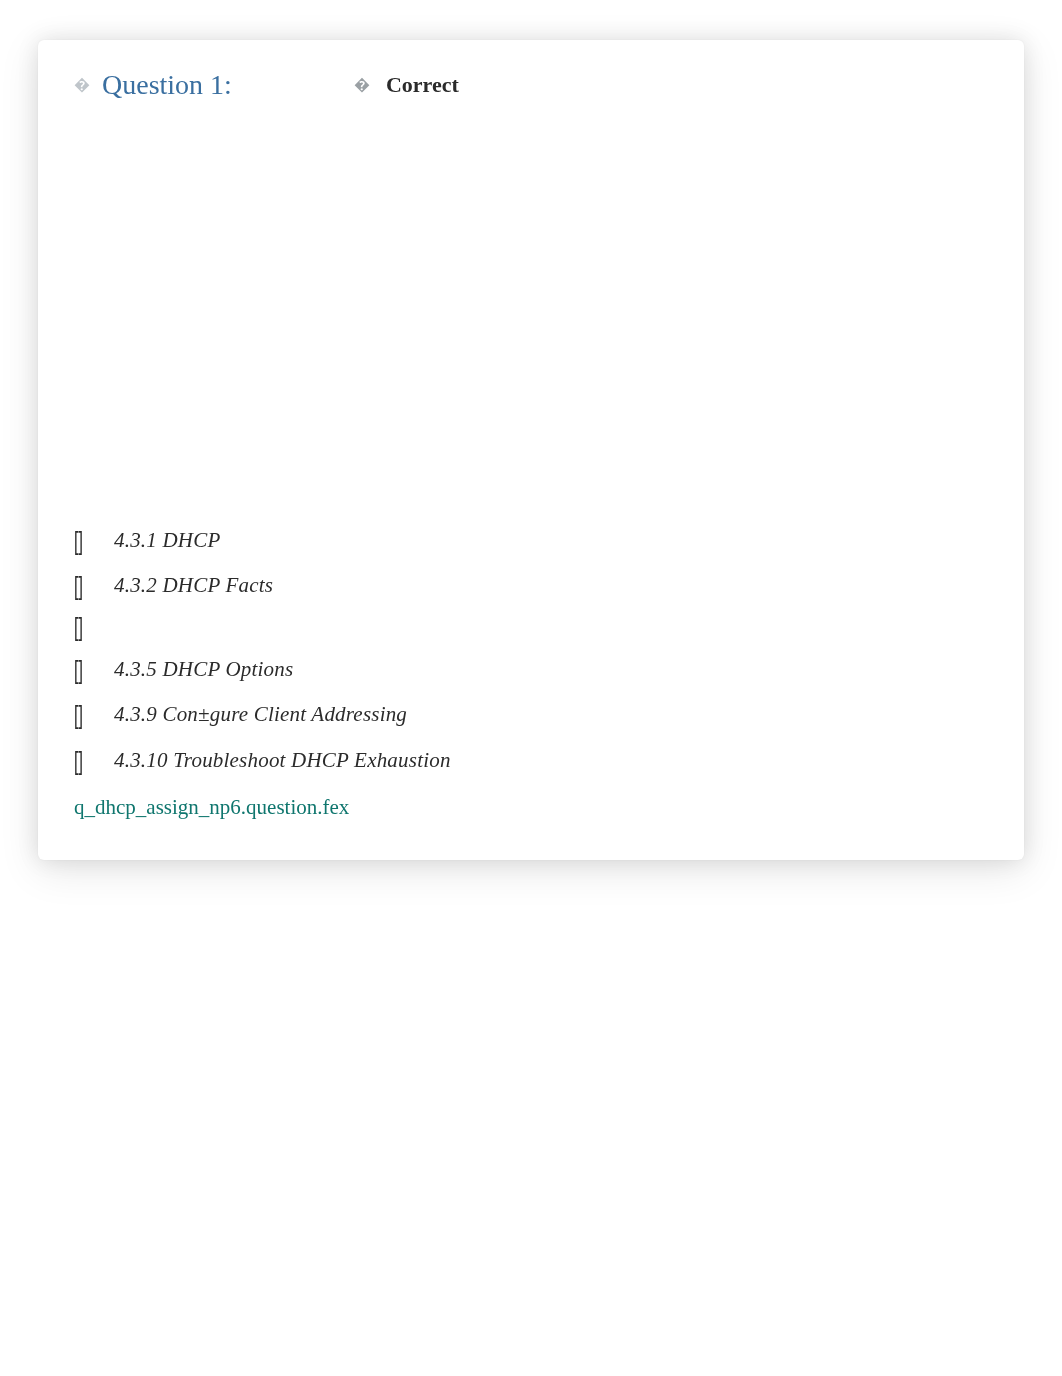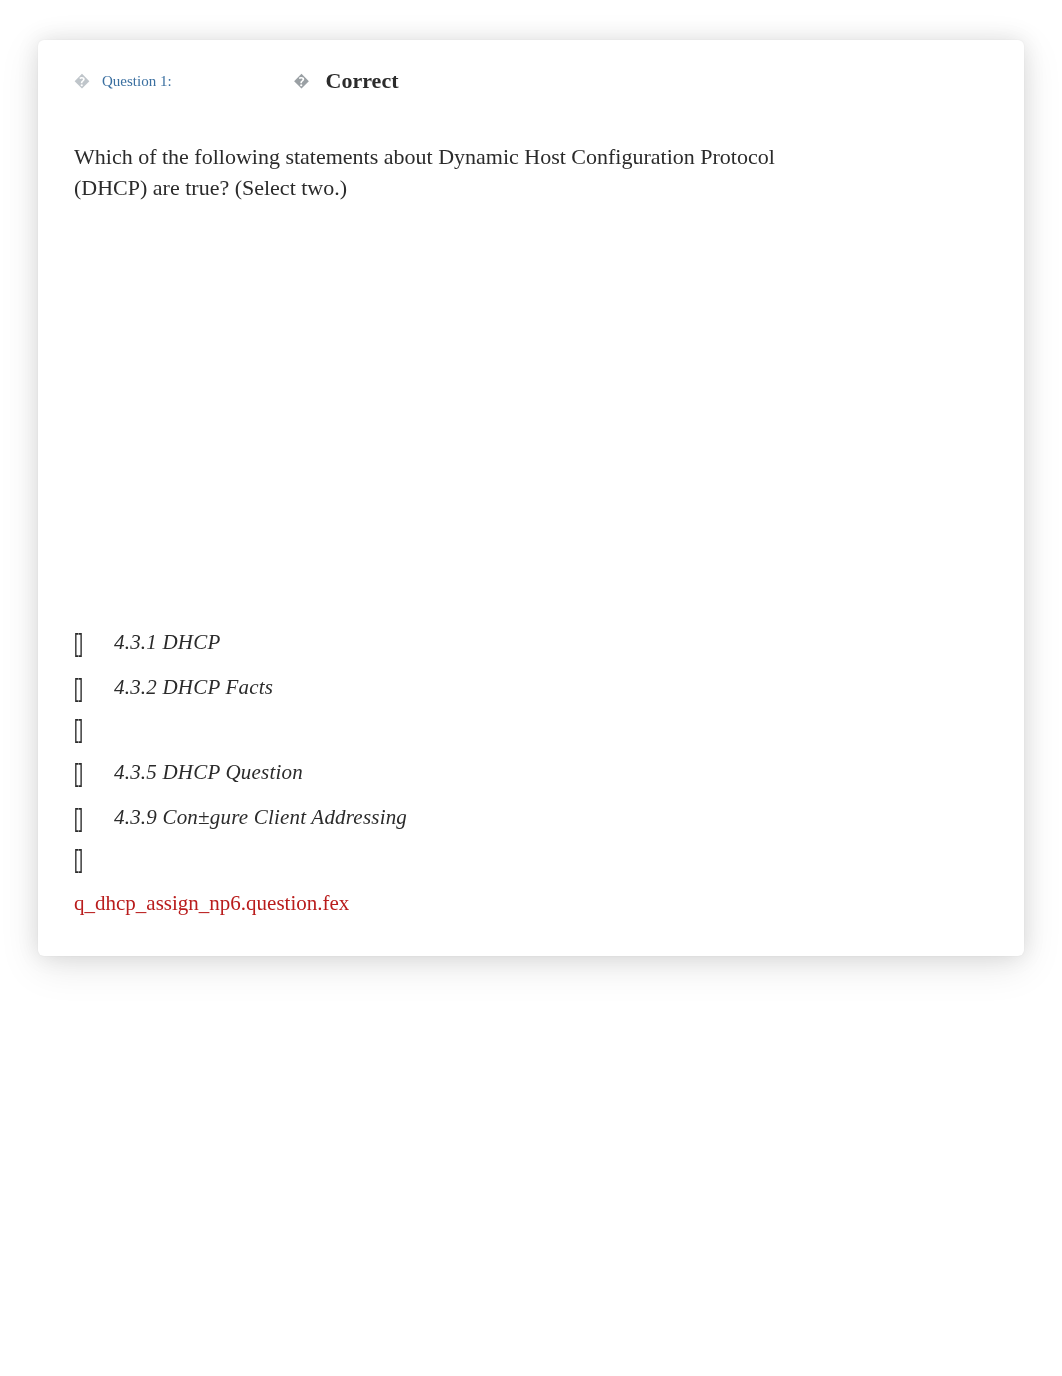--- a/index.html
+++ b/index.html
@@ -30,21 +30,21 @@
     }
     .hdr-icon {
       width: 10px;
       color: #bfc5ca;
       font-family: Arial, sans-serif;
       font-size: 16px;
       line-height: 1;
     }
     .question-number {
       color: #3a6fa0;
-      font-size: 15px;
+      font-size: 28px;
     }
     .status-gap { width: 86px; }
     .status-icon {
       width: 14px;
       color: #9aa0a4;
       font-family: Arial, sans-serif;
       font-size: 16px;
       line-height: 1;
     }
     .status-text {
@@ -89,61 +89,61 @@
       transform: scaleY(1.6);
       display: inline-block;
     }
     .ref-label {
       letter-spacing: 0.2px;
       font-style: italic;
     }
     .source-line {
       margin-top: 22px;
       font-size: 21px;
-      color: #b91c1c;
+      color: #0f766e;
     }
   </style>
 </head>
 <body>
 
 <div class="card">
 
   <div class="header-row">
     <span class="hdr-icon">�</span>
     <span class="question-number">Question 1:</span>
     <span class="status-gap"></span>
     <span class="status-icon">�</span>
     <span class="status-text">Correct</span>
   </div>
 
-  <div class="question-body">Which of the following statements about Dynamic Host Configuration Protocol (DHCP) are true? (Select two.)</div>
 
   <div class="answer-area"></div>
 
 
   <ul class="ref-list">
     <li class="ref-item">
       <span class="ref-bullet">[]</span>
       <span class="ref-label">4.3.1 DHCP</span>
     </li>
     <li class="ref-item">
       <span class="ref-bullet">[]</span>
       <span class="ref-label">4.3.2 DHCP Facts</span>
     </li>
     <li class="ref-item">
       <span class="ref-bullet">[]</span>
     </li>
     <li class="ref-item">
       <span class="ref-bullet">[]</span>
-      <span class="ref-label">4.3.5 DHCP Question</span>
+      <span class="ref-label">4.3.5 DHCP Options</span>
     </li>
     <li class="ref-item">
       <span class="ref-bullet">[]</span>
       <span class="ref-label">4.3.9 Con±gure Client Addressing</span>
     </li>
     <li class="ref-item">
       <span class="ref-bullet">[]</span>
+      <span class="ref-label">4.3.10 Troubleshoot DHCP Exhaustion</span>
     </li>
   </ul>
 
   <div class="source-line">q_dhcp_assign_np6.question.fex</div>
 
 </div>
 
 </body></html>

